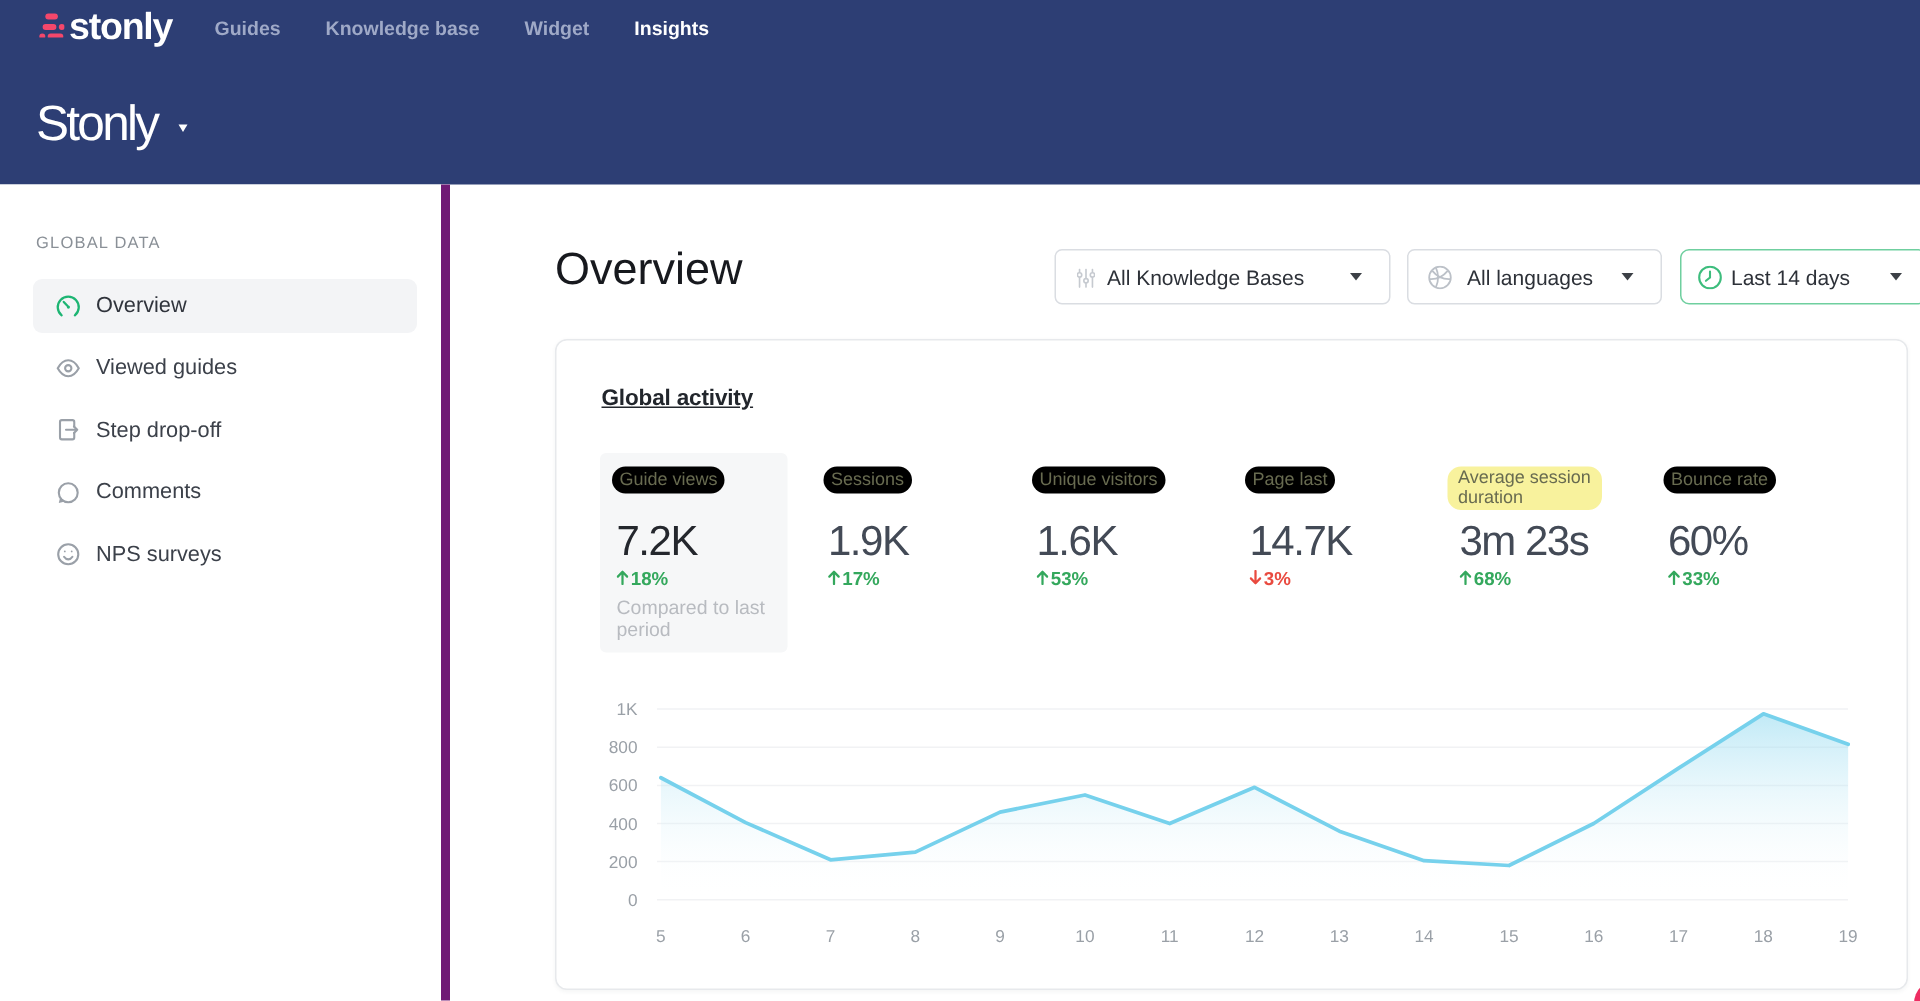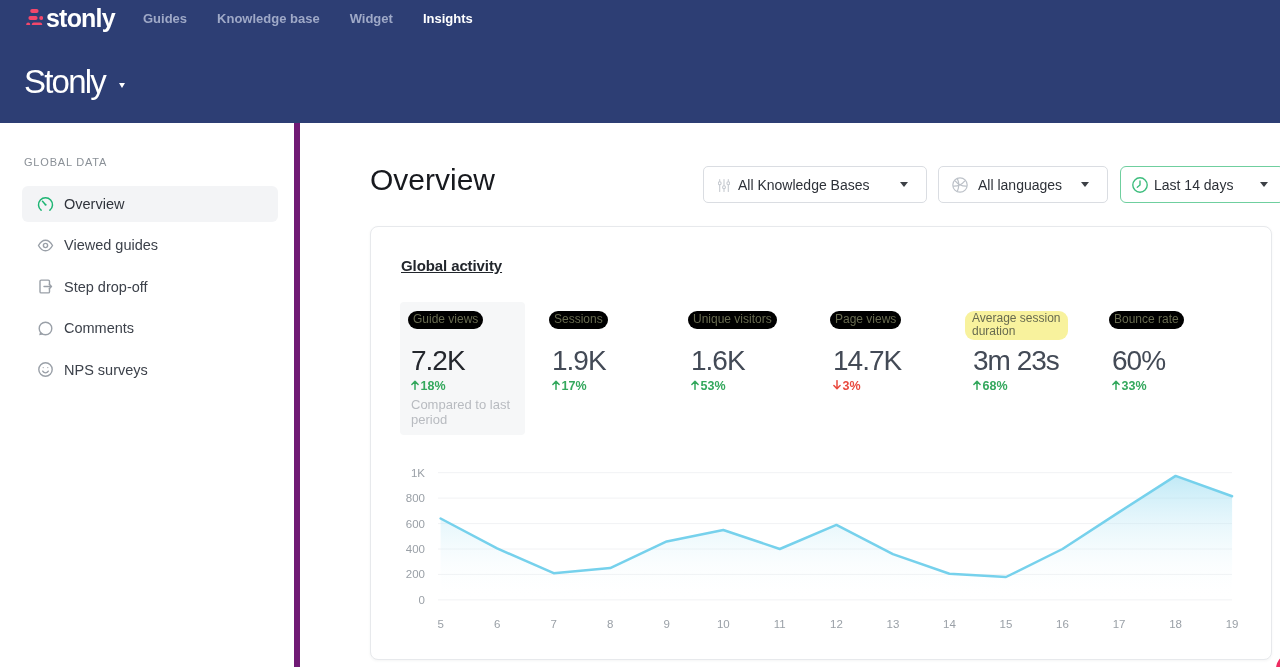--- a/index.html
+++ b/index.html
@@ -154,21 +154,21 @@
       </svg>17%</div>
 </div>
 <div class="mcol" style="left:691px;">
   <span class="pill">Unique visitors</span>
   <div class="mval">1.6K</div>
   <div class="mpct"><svg class="arw" width="8" height="10" viewBox="0 0 8 10" fill="none" stroke="#34a85d" stroke-width="1.5" stroke-linecap="round" stroke-linejoin="round">
         <path d="M4 9.3 V1.6 M0.9 4.4 L4 1.2 L7.1 4.4"></path>
       </svg>53%</div>
 </div>
 <div class="mcol" style="left:833px;">
-  <span class="pill">Page views</span>
+  <span class="pill">Page last</span>
   <div class="mval">14.7K</div>
   <div class="mpct red"><svg class="arw" width="8" height="10" viewBox="0 0 8 10" fill="none" stroke="#e94a3f" stroke-width="1.5" stroke-linecap="round" stroke-linejoin="round">
         <path d="M4 0.7 V8.4 M0.9 5.6 L4 8.8 L7.1 5.6"></path>
       </svg>3%</div>
 </div>
 <div class="mcol" style="left:973px;">
   <span class="pill2">Average session duration</span>
   <div class="mval">3m 23s</div>
   <div class="mpct"><svg class="arw" width="8" height="10" viewBox="0 0 8 10" fill="none" stroke="#34a85d" stroke-width="1.5" stroke-linecap="round" stroke-linejoin="round">
         <path d="M4 9.3 V1.6 M0.9 4.4 L4 1.2 L7.1 4.4"></path>

